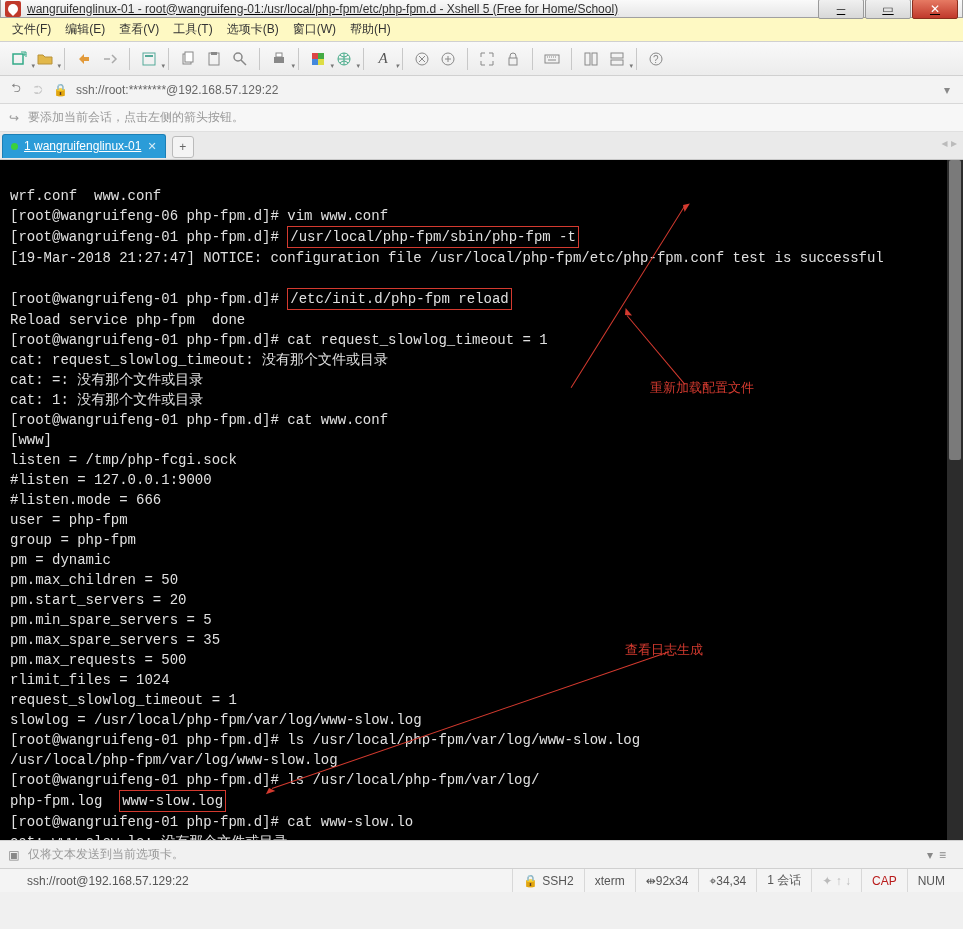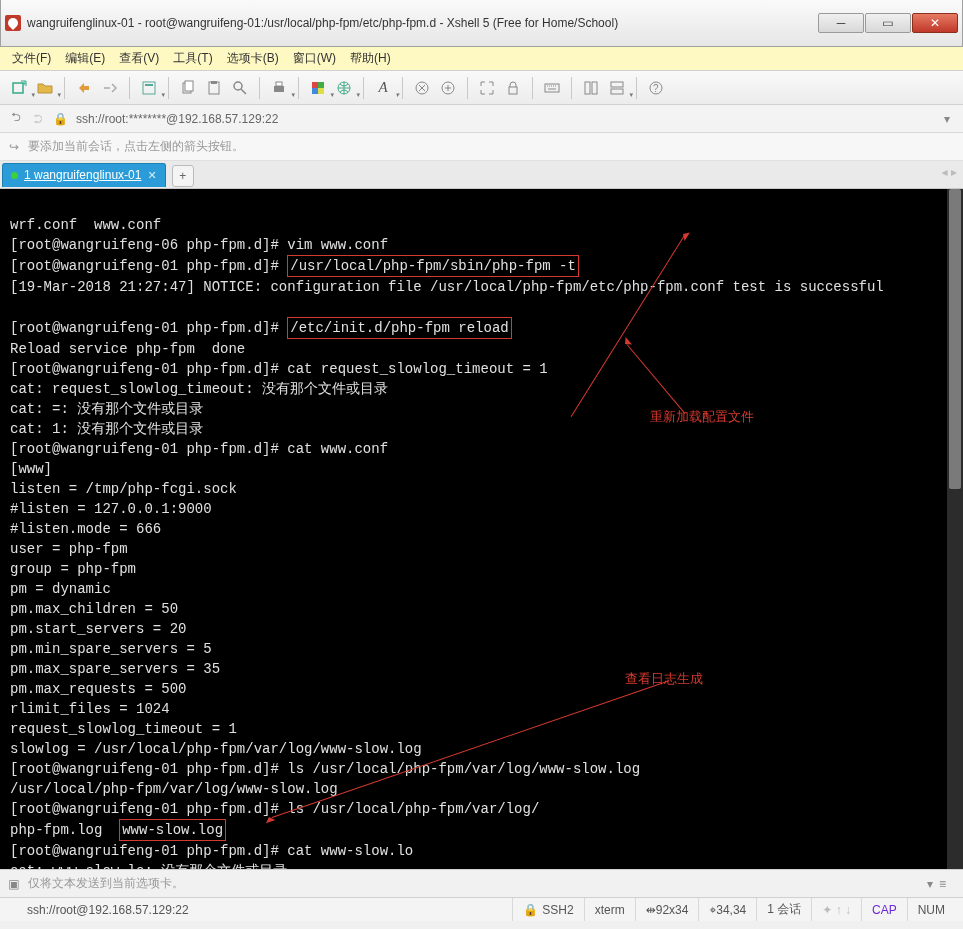--- a/index.html
+++ b/index.html
@@ -1,17 +1,17 @@
 <!DOCTYPE html>
 <html><head>
 <meta charset="utf-8">
 <style>
 * { margin:0; padding:0; box-sizing:border-box; }
 body { font-family:"Microsoft YaHei","SimSun",Tahoma,sans-serif; font-size:12px; background:#f0f0f0; width:963px; height:929px; overflow:hidden; position:relative; }
-.titlebar { height:47px; background:linear-gradient(#fafafa,#e6e6e6); border:1px solid #a0a0a0; border-top:none; display:flex; align-items:center; padding:0 4px; }
+.titlebar { height:18px; background:linear-gradient(#fafafa,#e6e6e6); border:1px solid #a0a0a0; border-top:none; display:flex; align-items:center; padding:0 4px;text-decoration:underline; }
 .titlebar .app-icon { width:16px; height:16px; margin-right:6px; background:#c0392b; border-radius:2px; position:relative; }
 .titlebar .app-icon::after{ content:""; position:absolute; left:3px; top:3px; width:10px; height:10px; background:#fff; border-radius:50% 50% 50% 0; transform:rotate(-45deg);}
 .titlebar .title-text { flex:1; color:#333; font-size:12px; }
 .win-btns { display:flex; }
 .win-btn { width:46px; height:20px; display:flex; align-items:center; justify-content:center; margin-left:1px; border-radius:2px; font-size:12px; color:#333;}
 .win-min { background:linear-gradient(#f0f0f0,#d8d8d8); border:1px solid #9a9a9a;}
 .win-max { background:linear-gradient(#f0f0f0,#d8d8d8); border:1px solid #9a9a9a;}
 .win-close { background:linear-gradient(#e67a63,#c0392b); border:1px solid #8b2e1d; color:#fff;}
 .menubar { height:24px; background:#fef9c3; border-bottom:1px solid #d0d0d0; display:flex; align-items:center; padding:0 6px; gap:2px;}
 .menubar .menu-item { padding:2px 6px; color:#333; cursor:default;}
@@ -289,15 +289,15 @@
   <div class="cell">ssh://root@192.168.57.129:22</div>
   <div class="cell">
       <span class="lock">🔒</span>
       <span>SSH2</span>
     </div>
   <div class="cell">xterm</div>
   <div class="cell">⇹ <span>92x34</span></div>
   <div class="cell">⌖ <span>34,34</span></div>
   <div class="cell">1 会话</div>
   <div class="cell" style="color:#bbb">✦ ↑ ↓</div>
-  <div class="cell" style="color:#6d28d9">CAP</div>
+  <div class="cell" style="color:#b91c1c">CAP</div>
   <div class="cell">NUM</div>
 </div>
 
 </body></html>

